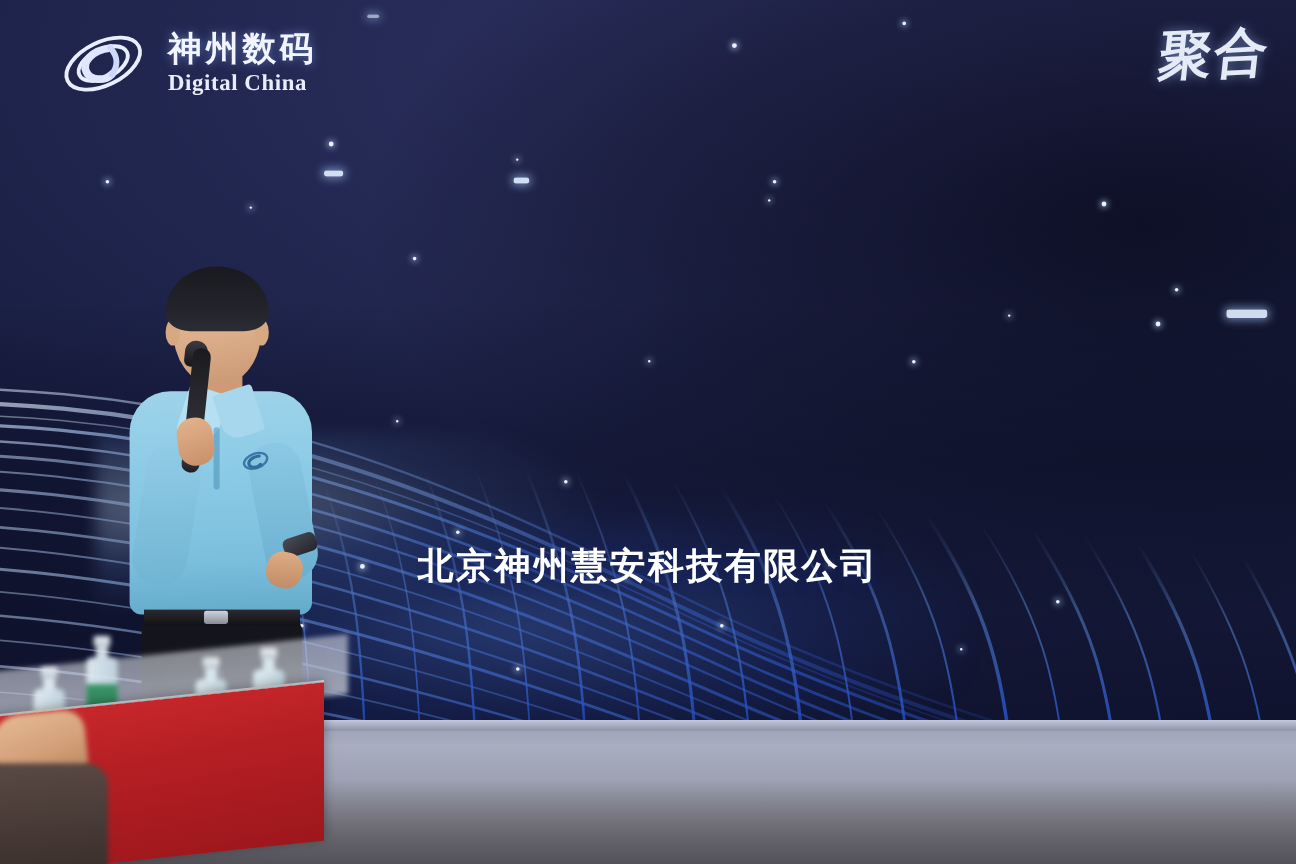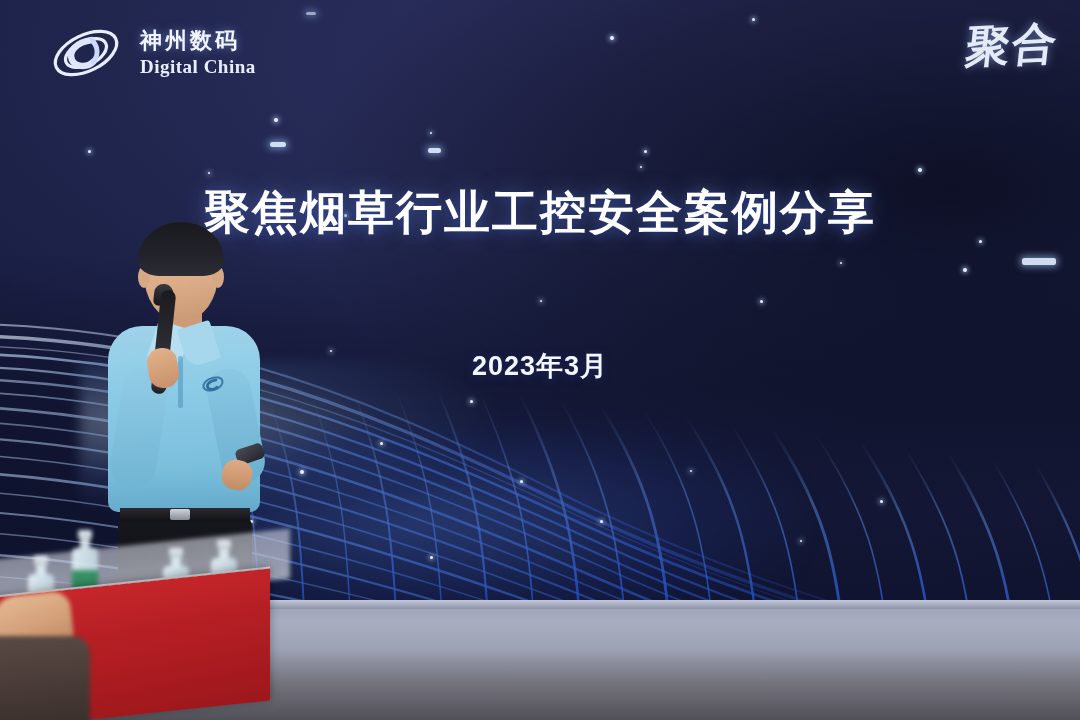--- a/index.html
+++ b/index.html
@@ -49,21 +49,21 @@
   .particles{ position:absolute; inset:0; }
   .p{ position:absolute; background:#e8f1ff; border-radius:50%;
       box-shadow:0 0 5px 1px rgba(190,220,255,.75); }
   .dash{ position:absolute; background:rgba(225,238,255,.92); border-radius:2px;
       box-shadow:0 0 7px 2px rgba(170,205,255,.55); }
 
   
   .logo-dc{ position:absolute; left:46px; top:22px; display:flex; align-items:center; gap:14px; }
   .logo-mark{ width:80px; height:62px; }
   .logo-text{ display:flex; flex-direction:column; line-height:1; }
-  .logo-cn{ font-size:22px; font-weight:bold; color:#f2f5ff; letter-spacing:3px;
+  .logo-cn{ font-size:28px; font-weight:bold; color:#f2f5ff; letter-spacing:3px;
             text-shadow:0 0 8px rgba(150,185,255,.5); }
   .logo-en{ font-size:19px; font-weight:bold; color:#e9eeff; letter-spacing:.5px; margin-top:5px;
             font-family:"Liberation Serif","DejaVu Serif",serif; }
 
   .brand{ position:absolute; right:22px; top:16px; text-align:right; }
   .brand-cal{ font-size:44px; color:#eef3ff; font-weight:bold; letter-spacing:2px;
               font-family:"Liberation Serif","DejaVu Serif",serif;
               transform:skewX(-9deg) rotate(-3deg); display:inline-block;
               text-shadow:0 0 10px rgba(160,195,255,.55); opacity:.96; }
   .brand-sub{ font-size:26px; color:#f0f4ff; letter-spacing:7px; margin-top:2px; font-weight:500;
@@ -327,22 +327,21 @@
       <span class="logo-text">
         <span class="logo-cn">神州数码</span>
         <span class="logo-en">Digital China</span>
       </span>
     </div>
 
     <div class="brand">
       <div><span class="brand-cal">聚合</span></div>
     </div>
 
-    <div class="slide-title">聚焦烟草行业工控安全案例分享</div>
-    <div class="slide-date">2023年3月</div>
+    <div class="slide-company">北京神州慧安科技有限公司</div>
   </div>
 
   <div class="floor"></div>
   <div class="floor-edge"></div>
   <div class="floor-shadow"></div>
 
   <div class="speaker">
     <div class="legs"></div>
     <div class="leg-split"></div>
     <div class="torso"></div>

